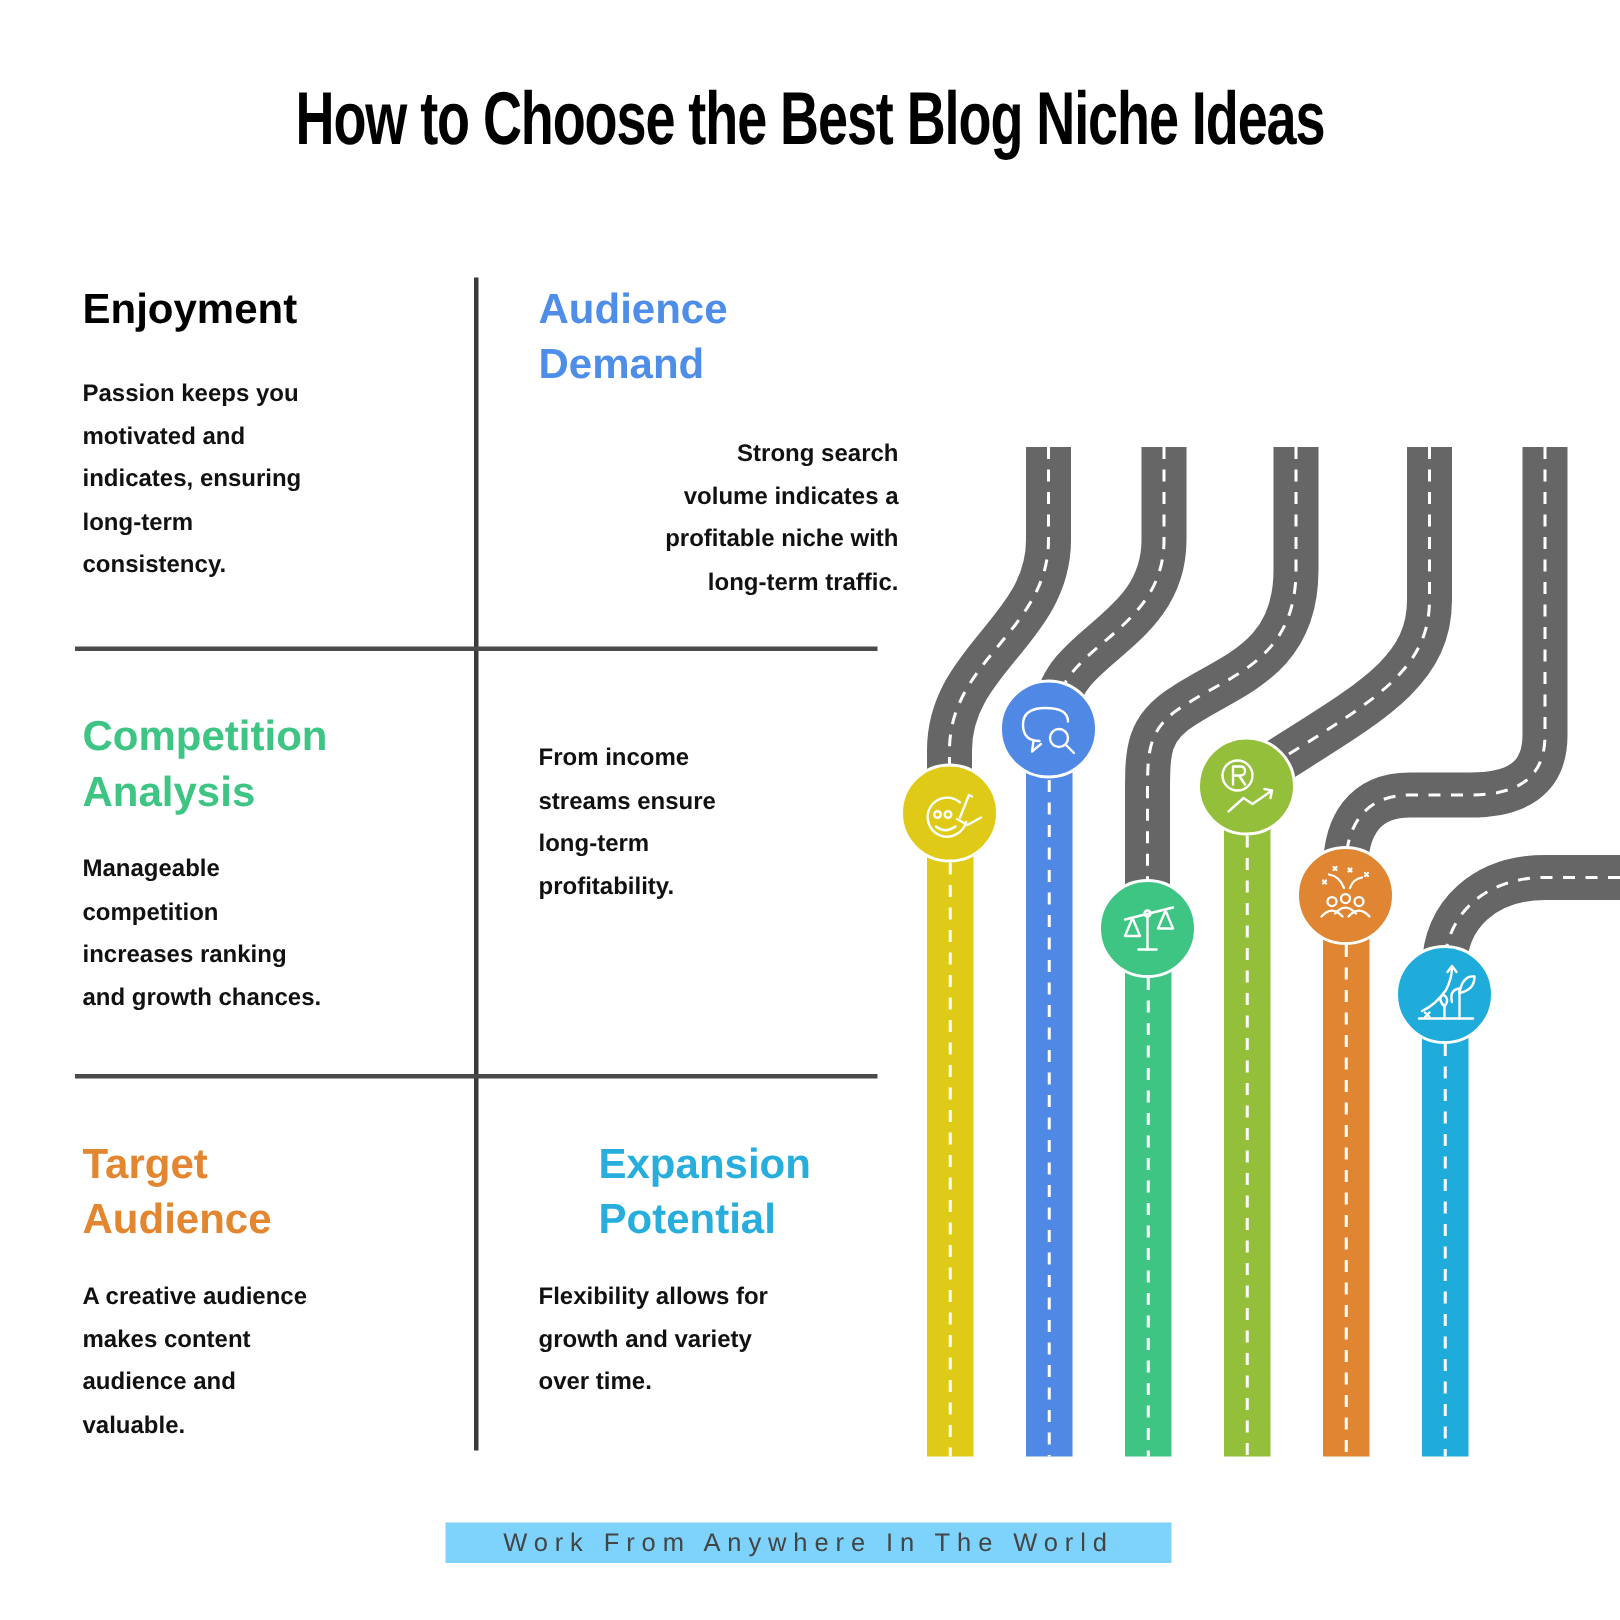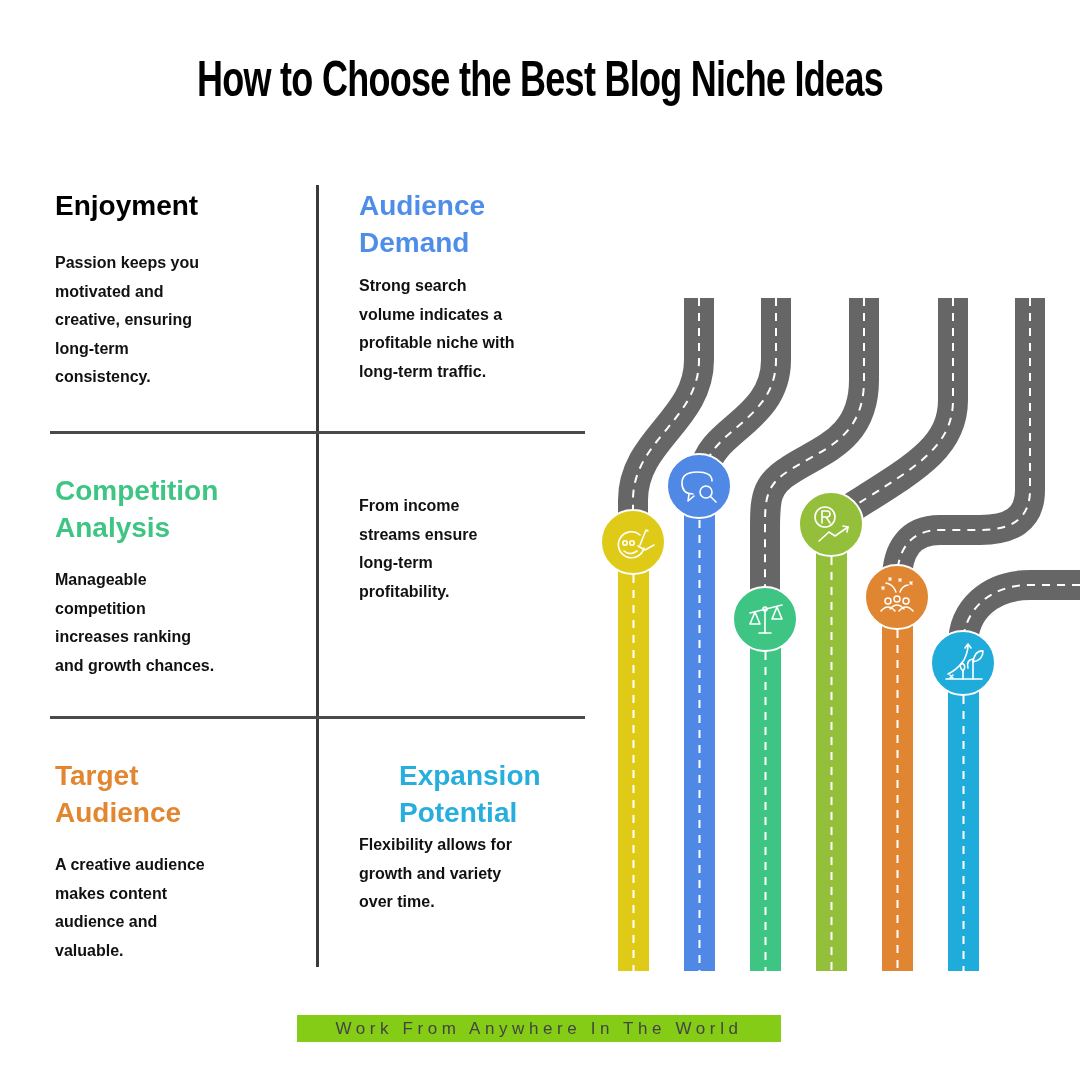--- a/index.html
+++ b/index.html
@@ -3,47 +3,47 @@
 <meta charset="utf-8">
 <style>
   html, body { margin:0; padding:0; background:#ffffff; }
   body { width:1080px; height:1080px; position:relative; overflow:hidden; font-family:"Liberation Sans", sans-serif; }
   .title { position:absolute; left:0; width:1080px; top:44px; text-align:center; font-family:"Liberation Sans", sans-serif; font-weight:bold; font-size:50px; color:#000; letter-spacing:-1px; transform:scaleX(0.72); transform-origin:center; line-height:70px; }
   .cell { position:absolute; }
   .cell h2 { margin:0; font-family:"Liberation Sans", sans-serif; font-weight:bold; font-size:28px; line-height:37px; }
   .cell p { margin:0; font-family:"Liberation Sans", sans-serif; font-weight:bold; font-size:16px; line-height:28.5px; color:#111; }
   .vline { position:absolute; left:316px; width:3px; background:#3a3a3a; }
   .hline { position:absolute; left:50px; width:535px; height:3px; background:#4a4a4a; }
-  .footer { position:absolute; left:297px; top:1015px; width:484px; height:27px; background:#84cc16; }
+  .footer { position:absolute; left:297px; top:1015px; width:484px; height:27px; background:#7dd3fc; }
   .footer span { display:block; text-align:center; font-family:"Liberation Sans", sans-serif; font-size:17px; letter-spacing:4.6px; color:#444; line-height:27px; }
   svg.roads { position:absolute; left:0; top:0; }
 </style>
 </head>
 <body>
 
 <div class="title">How to Choose the Best Blog Niche Ideas</div>
 
 <div class="vline" style="top:185px;height:782px;"></div>
 <div class="hline" style="top:431px;"></div>
 <div class="hline" style="top:716px;"></div>
 
 <div class="cell" style="left:55px;top:187px;width:250px;">
   <h2 style="color:#000000;"><span>Enjoyment</span></h2>
   <p style="margin-top:25px;">
     <span>Passion keeps you</span><br>
     <span>motivated and</span><br>
-    <span>creative, ensuring</span><br>
+    <span>indicates, ensuring</span><br>
     <span>long-term</span><br>
     <span>consistency.</span>
   </p>
 </div>
 
 <div class="cell" style="left:359px;top:187px;width:240px;">
   <h2 style="color:#4f8ee8;"><span>Audience</span><br><span>Demand</span></h2>
-  <p style="margin-top:11px;">
+  <p style="margin-top:28px;text-align:right;">
     <span>Strong search</span><br>
     <span>volume indicates a</span><br>
     <span>profitable niche with</span><br>
     <span>long-term traffic.</span>
   </p>
 </div>
 
 <div class="cell" style="left:55px;top:472px;width:250px;">
   <h2 style="color:#3ec584;"><span>Competition</span><br><span>Analysis</span></h2>
   <p style="margin-top:20px;">
@@ -68,21 +68,21 @@
   <p style="margin-top:20px;">
     <span>A creative audience</span><br>
     <span>makes content</span><br>
     <span>audience and</span><br>
     <span>valuable.</span>
   </p>
 </div>
 
 <div class="cell" style="left:359px;top:757px;width:240px;">
   <h2 style="color:#27aedd;margin-left:40px;"><span>Expansion</span><br><span>Potential</span></h2>
-  <p style="">
+  <p style="margin-top:20px;">
     <span>Flexibility allows for</span><br>
     <span>growth and variety</span><br>
     <span>over time.</span>
   </p>
 </div>
 
 <svg class="roads" width="1080" height="1080" viewBox="0 0 1080 1080">
   <defs>
     <g id="noop"></g>
   </defs>

